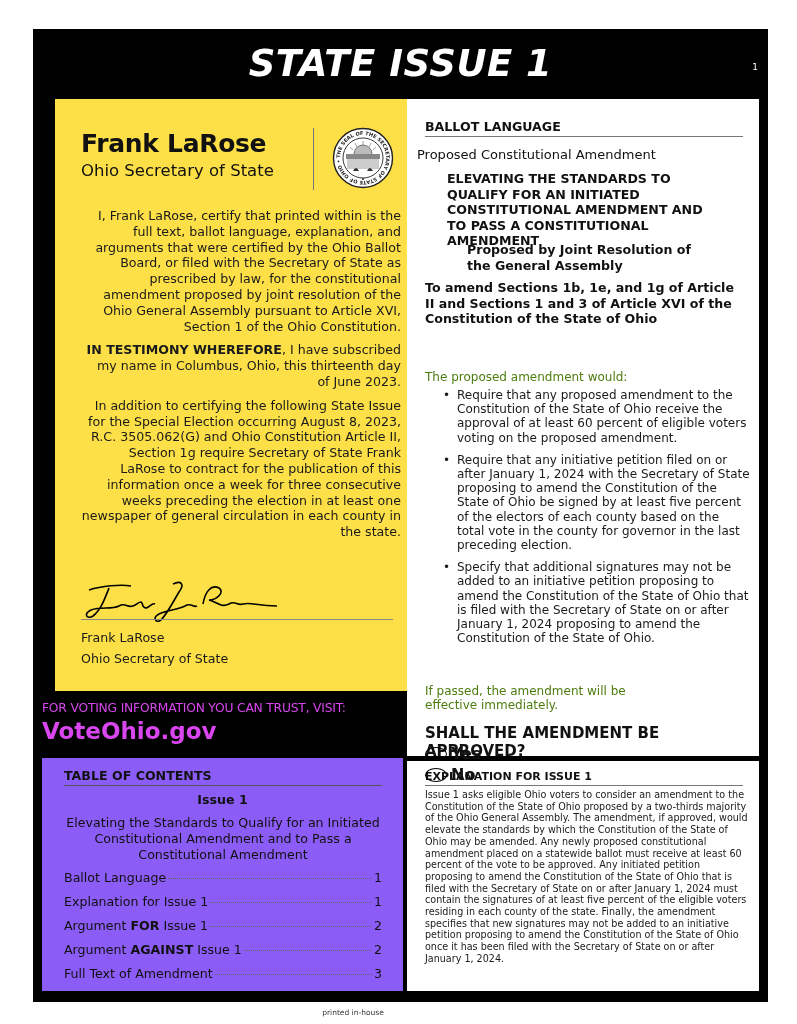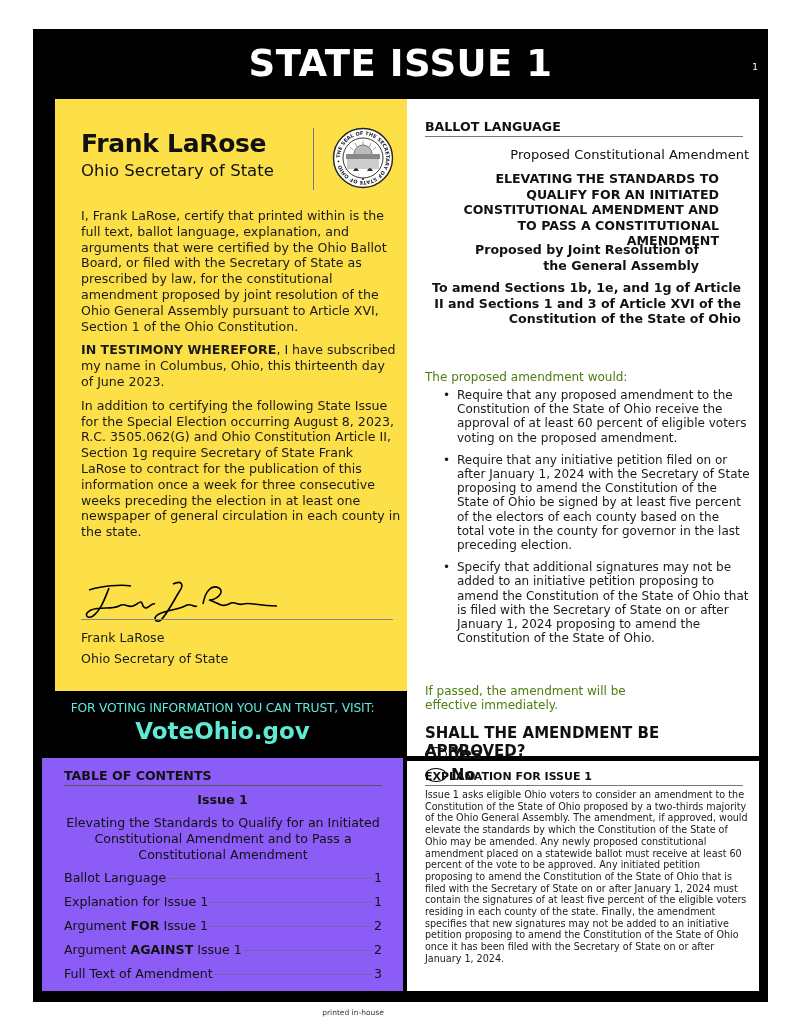--- a/index.html
+++ b/index.html
@@ -9,51 +9,51 @@
   .page {
     position: absolute; left: 33px; top: 29px; width: 735px; height: 973px;
     background: #000;
   }
   .title-bar {
     position: absolute; left: 0; top: 0; width: 735px; height: 69px;
     display: flex; align-items: center; justify-content: center;
   }
   .title-bar h1 {
     color: #fff; font-family: "DejaVu Sans", sans-serif; font-weight: bold;
-    font-size: 37px; letter-spacing: 0.5px;
+    font-size: 37px; letter-spacing: 0.5px; font-style: italic;
   }
   .page-num {
     position: absolute; right: 10px; top: 33px; color: #fff; font-size: 9px;
   }
 
   
   .left-top {
     position: absolute; left: 22px; top: 70px; width: 361px; height: 592px;
     background: #fde047;
   }
   .header-block { position: absolute; left: 26px; top: 24px; width: 320px; height: 70px; }
   .name { position: absolute; left: 0; top: 6px; font-weight: bold; font-size: 25px; letter-spacing: -0.3px; }
   .role { position: absolute; left: 0; top: 38px; font-size: 16.5px; }
   .vdiv { position: absolute; left: 232px; top: 5px; width: 1px; height: 62px; background: #777; }
   .seal {
     position: absolute; left: 251px; top: 4px; width: 62px; height: 62px;
   }
 
   .cert { position: absolute; left: 26px; top: 109px; width: 320px; font-size: 12.6px; line-height: 15.8px; color: #1a1a1a; }
-  .cert p { margin-bottom: 8px; }
+  .cert p { margin-bottom: 8px; text-align: right; }
   .cert b { font-weight: bold; }
 
   .sig { position: absolute; left: 26px; top: 477px; width: 316px; height: 46px; }
   .sig-line { position: absolute; left: 26px; top: 520px; width: 312px; height: 1px; background: #888; }
   .sig-name { position: absolute; left: 26px; top: 531px; font-size: 12.6px; color: #1a1a1a; }
   .sig-role { position: absolute; left: 26px; top: 552px; font-size: 12.6px; color: #1a1a1a; }
 
   .vote-banner {
     position: absolute; left: 9px; top: 666px; width: 361px; height: 58px;
-    text-align: center; color: #5eead4;
+    color: #d946ef;
   }
   .vote-banner .small { font-size: 12.3px; margin-top: 6px; letter-spacing: -0.2px; }
   .vote-banner .big { font-size: 23px; font-weight: bold; margin-top: 3px; }
 
   .toc {
     position: absolute; left: 9px; top: 729px; width: 361px; height: 233px;
     background: #8b5cf6;
   }
   .toc-title { position: absolute; left: 22px; top: 10px; font-weight: bold; font-size: 12.6px; }
   .toc-rule { position: absolute; left: 22px; top: 27px; width: 318px; height: 1px; background: #555; }
@@ -63,21 +63,21 @@
   .toc-item { display: flex; align-items: baseline; font-size: 12.6px; height: 24px; }
   .toc-item .dots { flex: 1; border-bottom: 1px dotted #666; margin: 0 2px; transform: translateY(-3px); }
   .toc-item b { font-weight: bold; }
 
   
   .right-top {
     position: absolute; left: 374px; top: 70px; width: 352px; height: 657px; background: #fff;
   }
   .sec-title { position: absolute; left: 18px; font-weight: bold; font-size: 12.6px; }
   .sec-rule { position: absolute; left: 18px; width: 318px; height: 1px; background: #777; }
-  .center-block { position: absolute; left: 10px; width: 332px; text-align: right; font-size: 12.6px; line-height: 15.6px; }
+  .center-block { position: absolute; left: 10px; width: 332px; text-align: left; font-size: 12.6px; line-height: 15.6px; }
   .bold { font-weight: bold; }
   .body-txt { position: absolute; left: 18px; width: 325px; font-size: 12px; line-height: 14.2px; color: #4d7c0f; }
   .bullets { position: absolute; left: 18px; width: 325px; font-size: 12px; line-height: 14.2px; color: #1a1a1a; }
   .bullet { position: relative; padding-left: 32px; margin-bottom: 8px; }
   .bullet::before { content: "•"; position: absolute; left: 18px; top: 0; }
   .question { position: absolute; left: 18px; top: 625px; font-weight: bold; font-size: 15px; }
   .opt { position: absolute; left: 18px; display: flex; align-items: center; font-weight: bold; font-size: 16px; cursor: pointer; }
   .oval { width: 22px; height: 14px; border: 1.4px solid #000; border-radius: 50%; margin-right: 4px; }
 
   .right-bottom {

